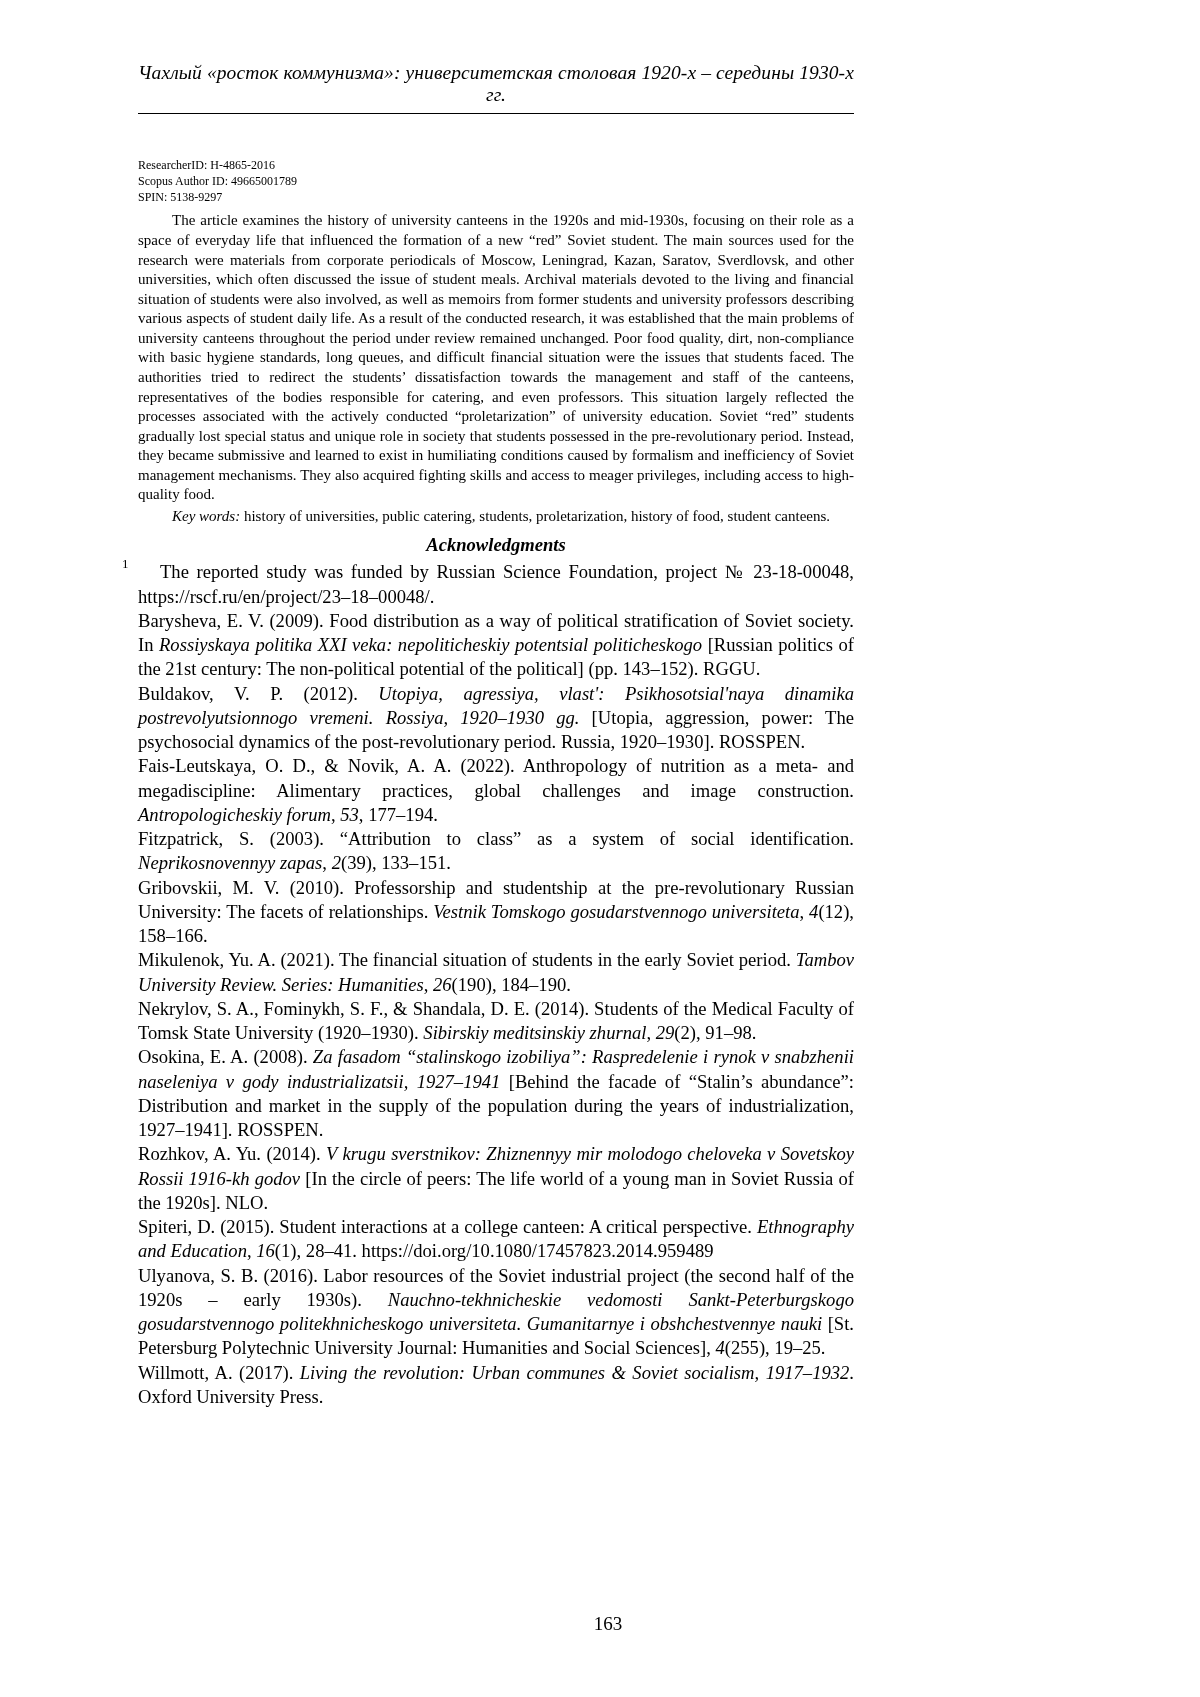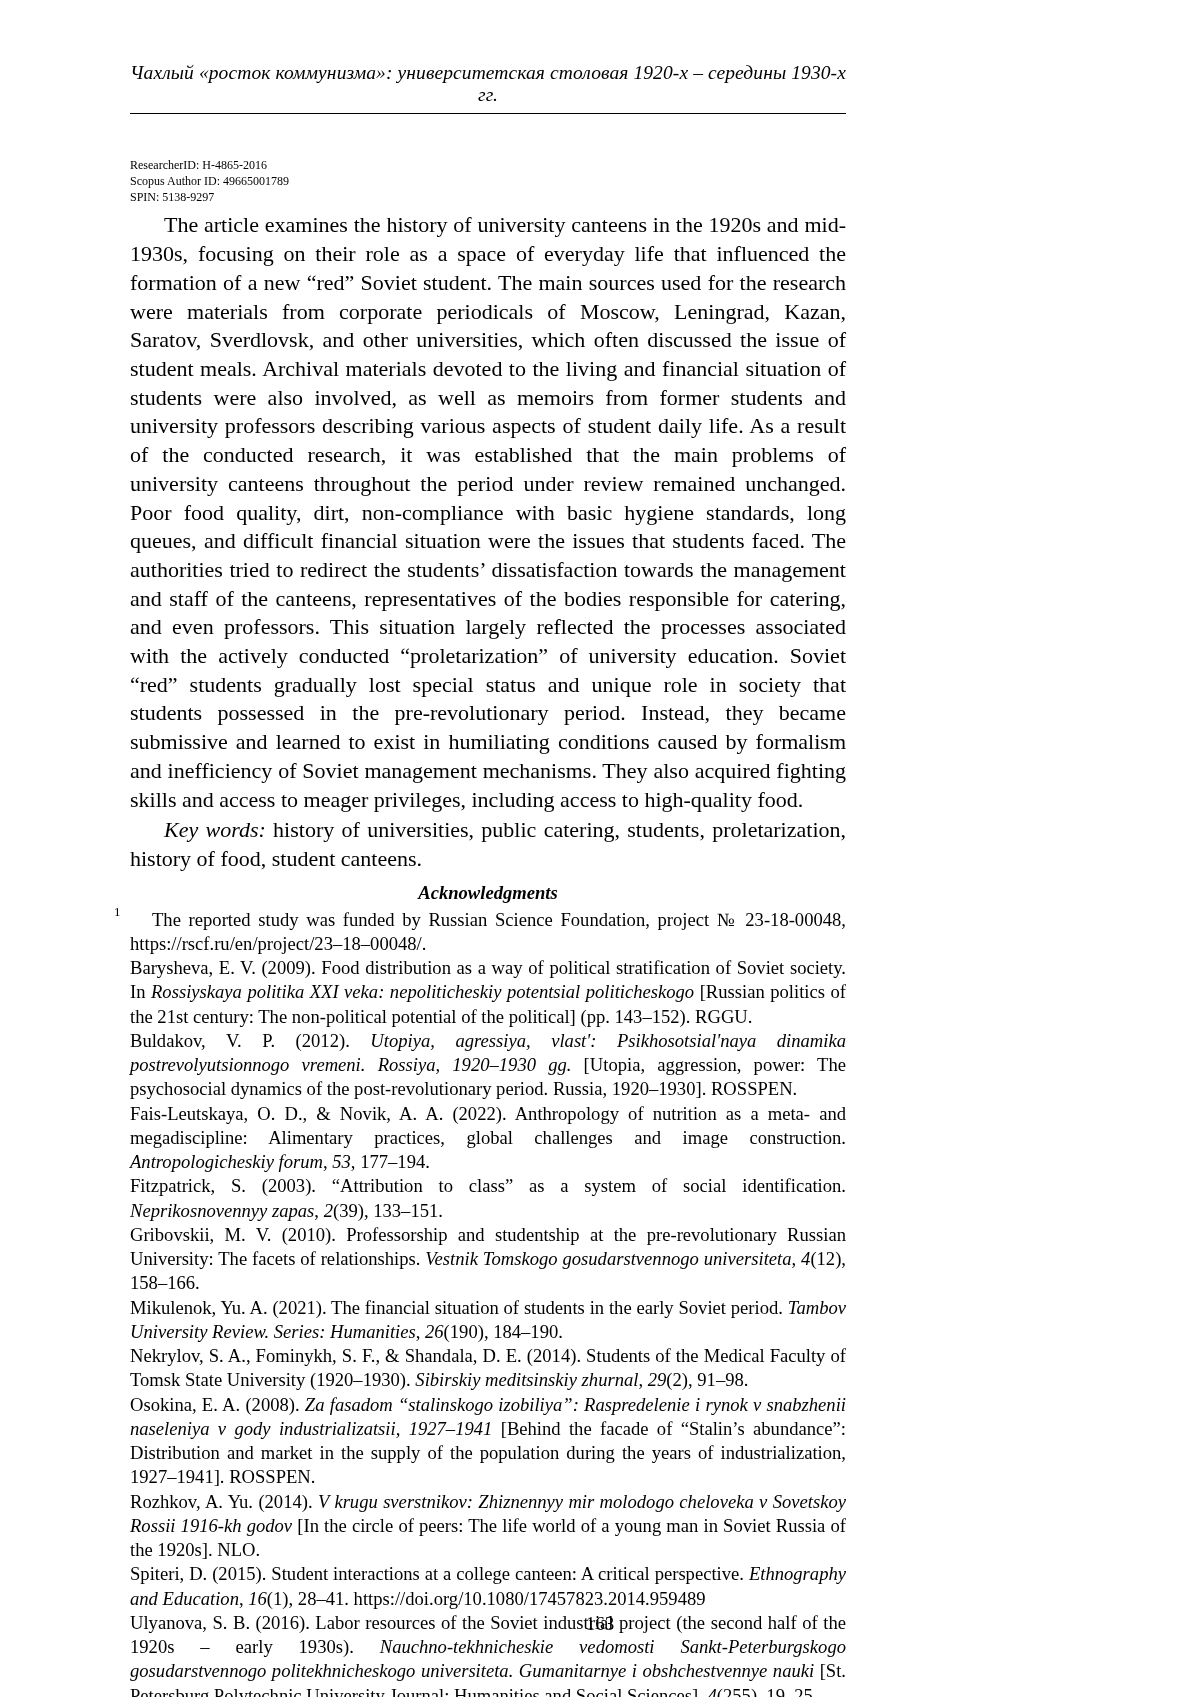--- a/index.html
+++ b/index.html
@@ -9,21 +9,21 @@
   }
   body {
     width: 1200px;
     height: 1697px;
     font-family: "Liberation Serif", serif;
     color: #000000;
     position: relative;
   }
   .page {
     position: absolute;
-    left: 0; top: 0;
+    left: 8px; top: 0;
     width: 976px;
     height: 1697px;
     box-sizing: border-box;
     padding: 62px 130px 40px 130px;
   }
   .running-head {
     font-style: italic;
     font-size: 19.5px;
     text-align: center;
     letter-spacing: 0.1px;
@@ -31,21 +31,21 @@
     border-bottom: 1.3px solid #000;
     margin-bottom: 44px;
   }
   .ids {
     font-size: 12px;
     line-height: 1.32;
     margin-bottom: 6px;
   }
   .ids div { white-space: nowrap; }
   p.body {
-    font-size: 22px;
+    font-size: 15px;
     line-height: 1.305;
     text-align: justify;
     text-justify: inter-word;
     margin: 0;
   }
   p.abstract {
     text-indent: 34px;
     margin-bottom: 2px;
   }
   p.keywords {

